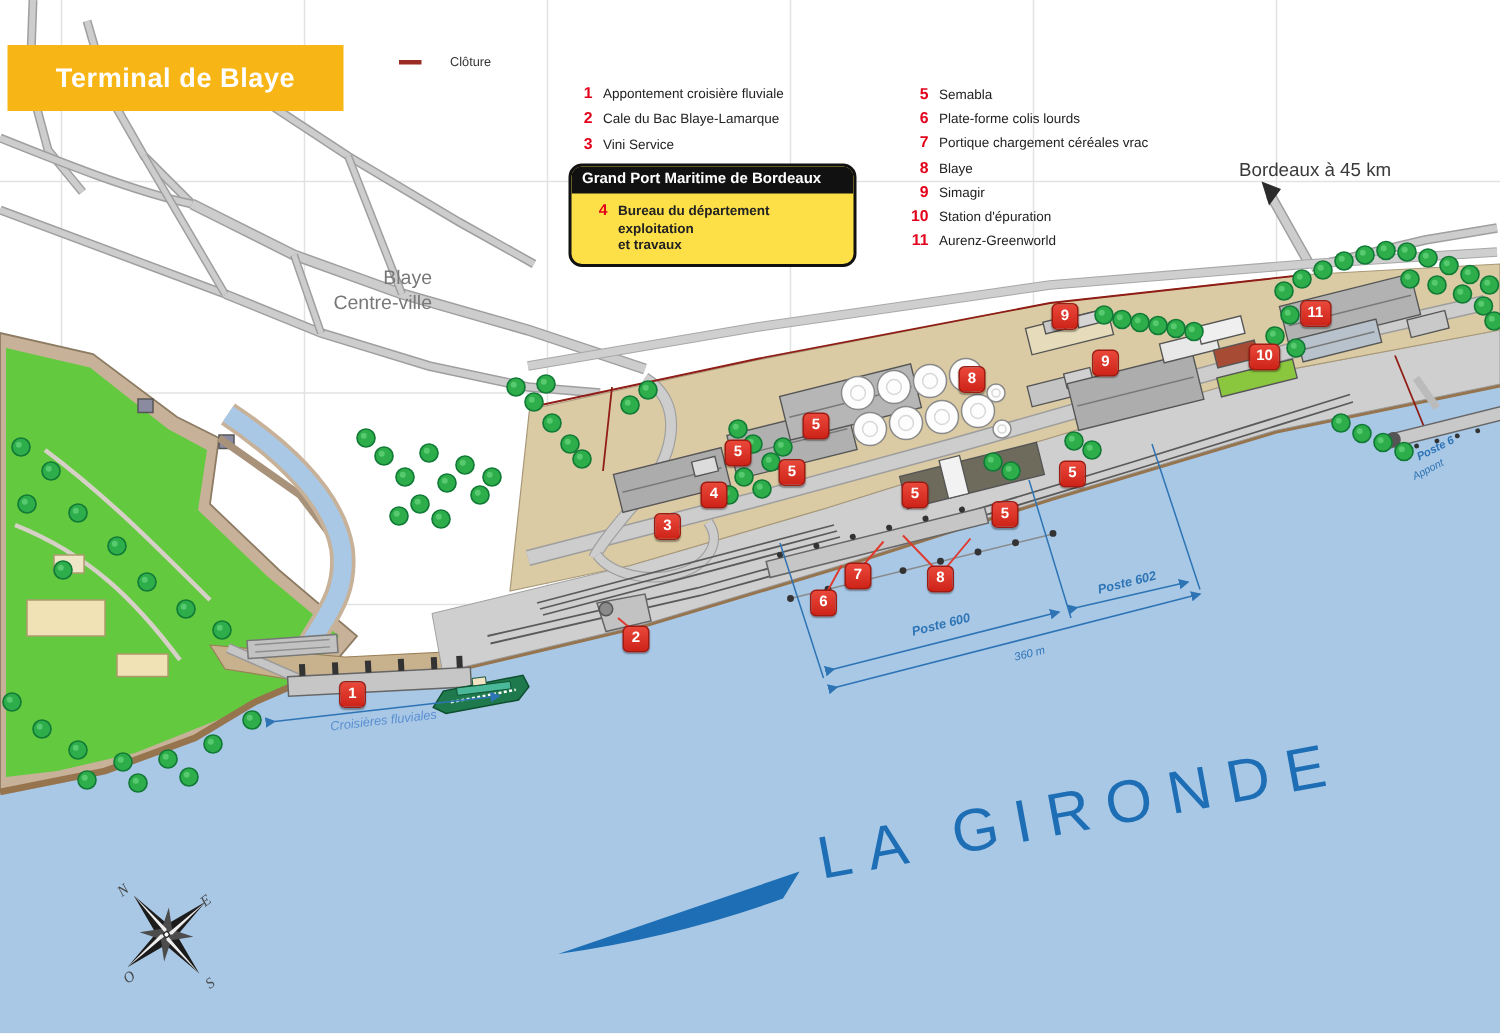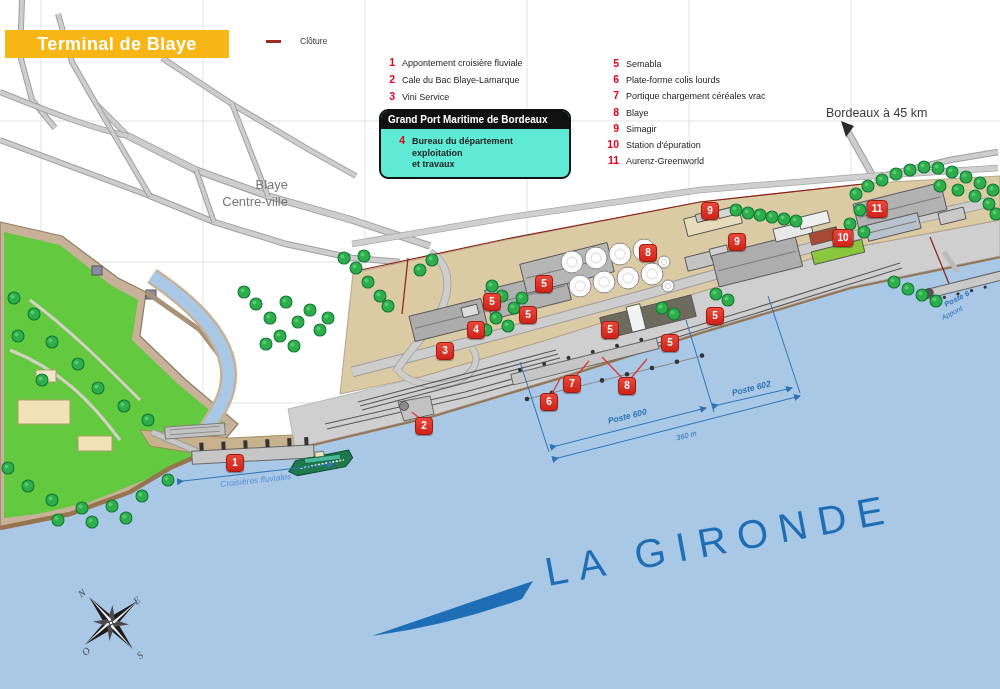--- a/index.html
+++ b/index.html
@@ -1,38 +1,38 @@
 <!DOCTYPE html>
 <html><head>
 <meta charset="utf-8">
 <style>
   html,body{margin:0;padding:0;background:#fff;}
   .stage{position:relative;width:1000px;height:689px;overflow:hidden;background:#fff;
          font-family:"Liberation Sans",sans-serif;}
   .stage svg{position:absolute;left:0;top:0;}
   .overlay{position:absolute;z-index:5;}
   
-  .banner{left:5px;top:30px;width:224px;height:28px;background:#F7B516;
+  .banner{left:5px;top:30px;width:224px;height:44px;background:#F7B516;
           display:flex;align-items:center;justify-content:center;}
   .banner span{color:#fff;font-weight:bold;font-size:18px;letter-spacing:.4px;}
   
   .cloture{left:266px;top:36px;display:flex;align-items:center;gap:19px;}
   .cloture .line{width:15px;height:3px;background:#9B2C23;display:inline-block;}
   .cloture .txt{font-size:8.5px;color:#333;}
   
   .legend-col{position:absolute;z-index:5;}
   .legend-row{display:flex;align-items:baseline;}
   .legend-num{width:17px;text-align:right;margin-right:7px;color:#E2001A;
               font-weight:bold;font-size:10.5px;flex:none;}
   .legend-label{font-size:9px;font-weight:normal;color:#222;white-space:nowrap;}
   .col-left .legend-row{height:17px;}
   .col-right .legend-row{height:16.2px;}
   
   .gpmb{left:379px;top:109px;width:188px;border:2px solid #111;border-radius:9px;
-        background:#5eead4;overflow:hidden;}
+        background:#fde047;overflow:hidden;}
   .gpmb-header{background:#111;color:#fff;font-size:10px;font-weight:bold;
                padding:3px 7px 4px;}
   .gpmb-body{padding:5px 7px 6px;display:flex;align-items:baseline;}
   .gpmb-label{font-size:9px;font-weight:bold;color:#222;line-height:11.5px;}
   
   .bordeaux{left:826px;top:106px;font-size:12.5px;color:#3A3A3A;}
   .blaye{left:158px;top:176px;width:130px;text-align:right;font-size:13px;
          color:#787878;line-height:17px;}
   
   .map-marker{position:absolute;z-index:6;transform:translate(-50%,-50%);

